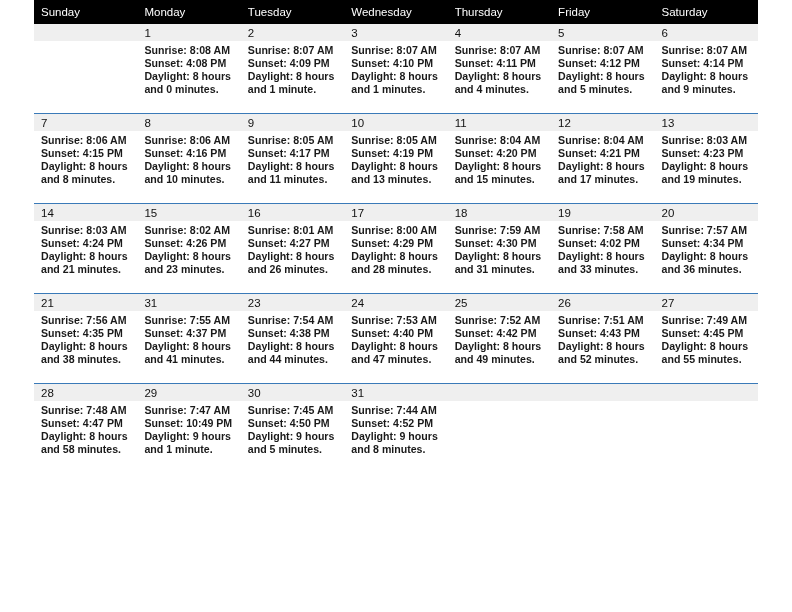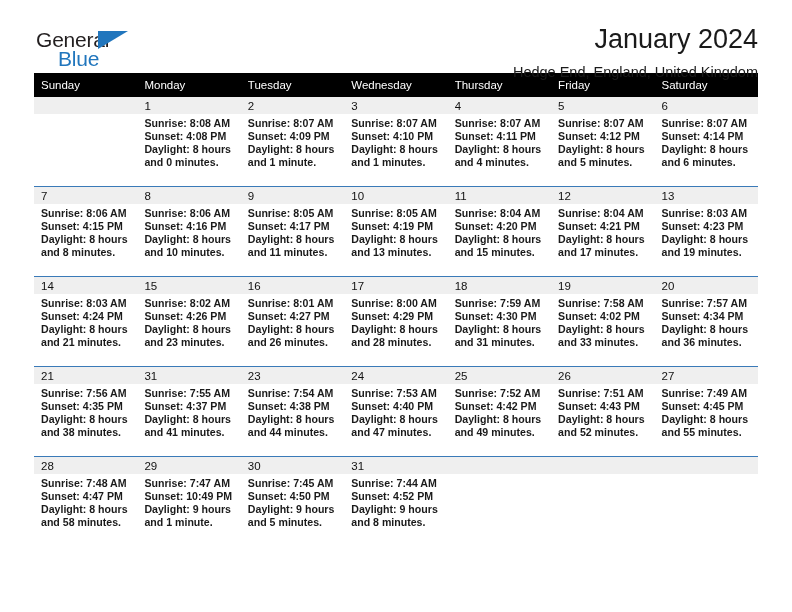--- a/index.html
+++ b/index.html
@@ -137,34 +137,20 @@
     color: #1a1a1a;
     font-weight: bold;
   }
   .cell-body div { white-space: nowrap; }
 </style>
 </head>
 <body>
 
 <div class="page">
 
-  <div class="top">
-
-    <div class="logo">
-      <span class="logo-general">General</span>
-      <span class="logo-tri"></span>
-      <span class="logo-blue">Blue</span>
-    </div>
-
-    <div class="title-wrap">
-      <h1 class="cal-title">January 2024</h1>
-      <h2 class="cal-subtitle">Hedge End, England, United Kingdom</h2>
-    </div>
-
-  </div>
 
   <table class="calendar">
     <thead>
       <tr>
         <th>Sunday</th>
         <th>Monday</th>
         <th>Tuesday</th>
         <th>Wednesday</th>
         <th>Thursday</th>
         <th>Friday</th>
@@ -239,21 +225,21 @@
               </div>
             </div>
           </td>
           <td>
             <div class="cell">
               <div class="daynum-band">6</div>
               <div class="cell-body">
                 <div>Sunrise: 8:07 AM</div>
                 <div>Sunset: 4:14 PM</div>
                 <div>Daylight: 8 hours</div>
-                <div>and 6 minutes.</div>
+                <div>and 9 minutes.</div>
               </div>
             </div>
           </td>
         </tr>
         <tr class="week-row">
           <td>
             <div class="cell">
               <div class="daynum-band">7</div>
               <div class="cell-body">
                 <div>Sunrise: 8:06 AM</div>

